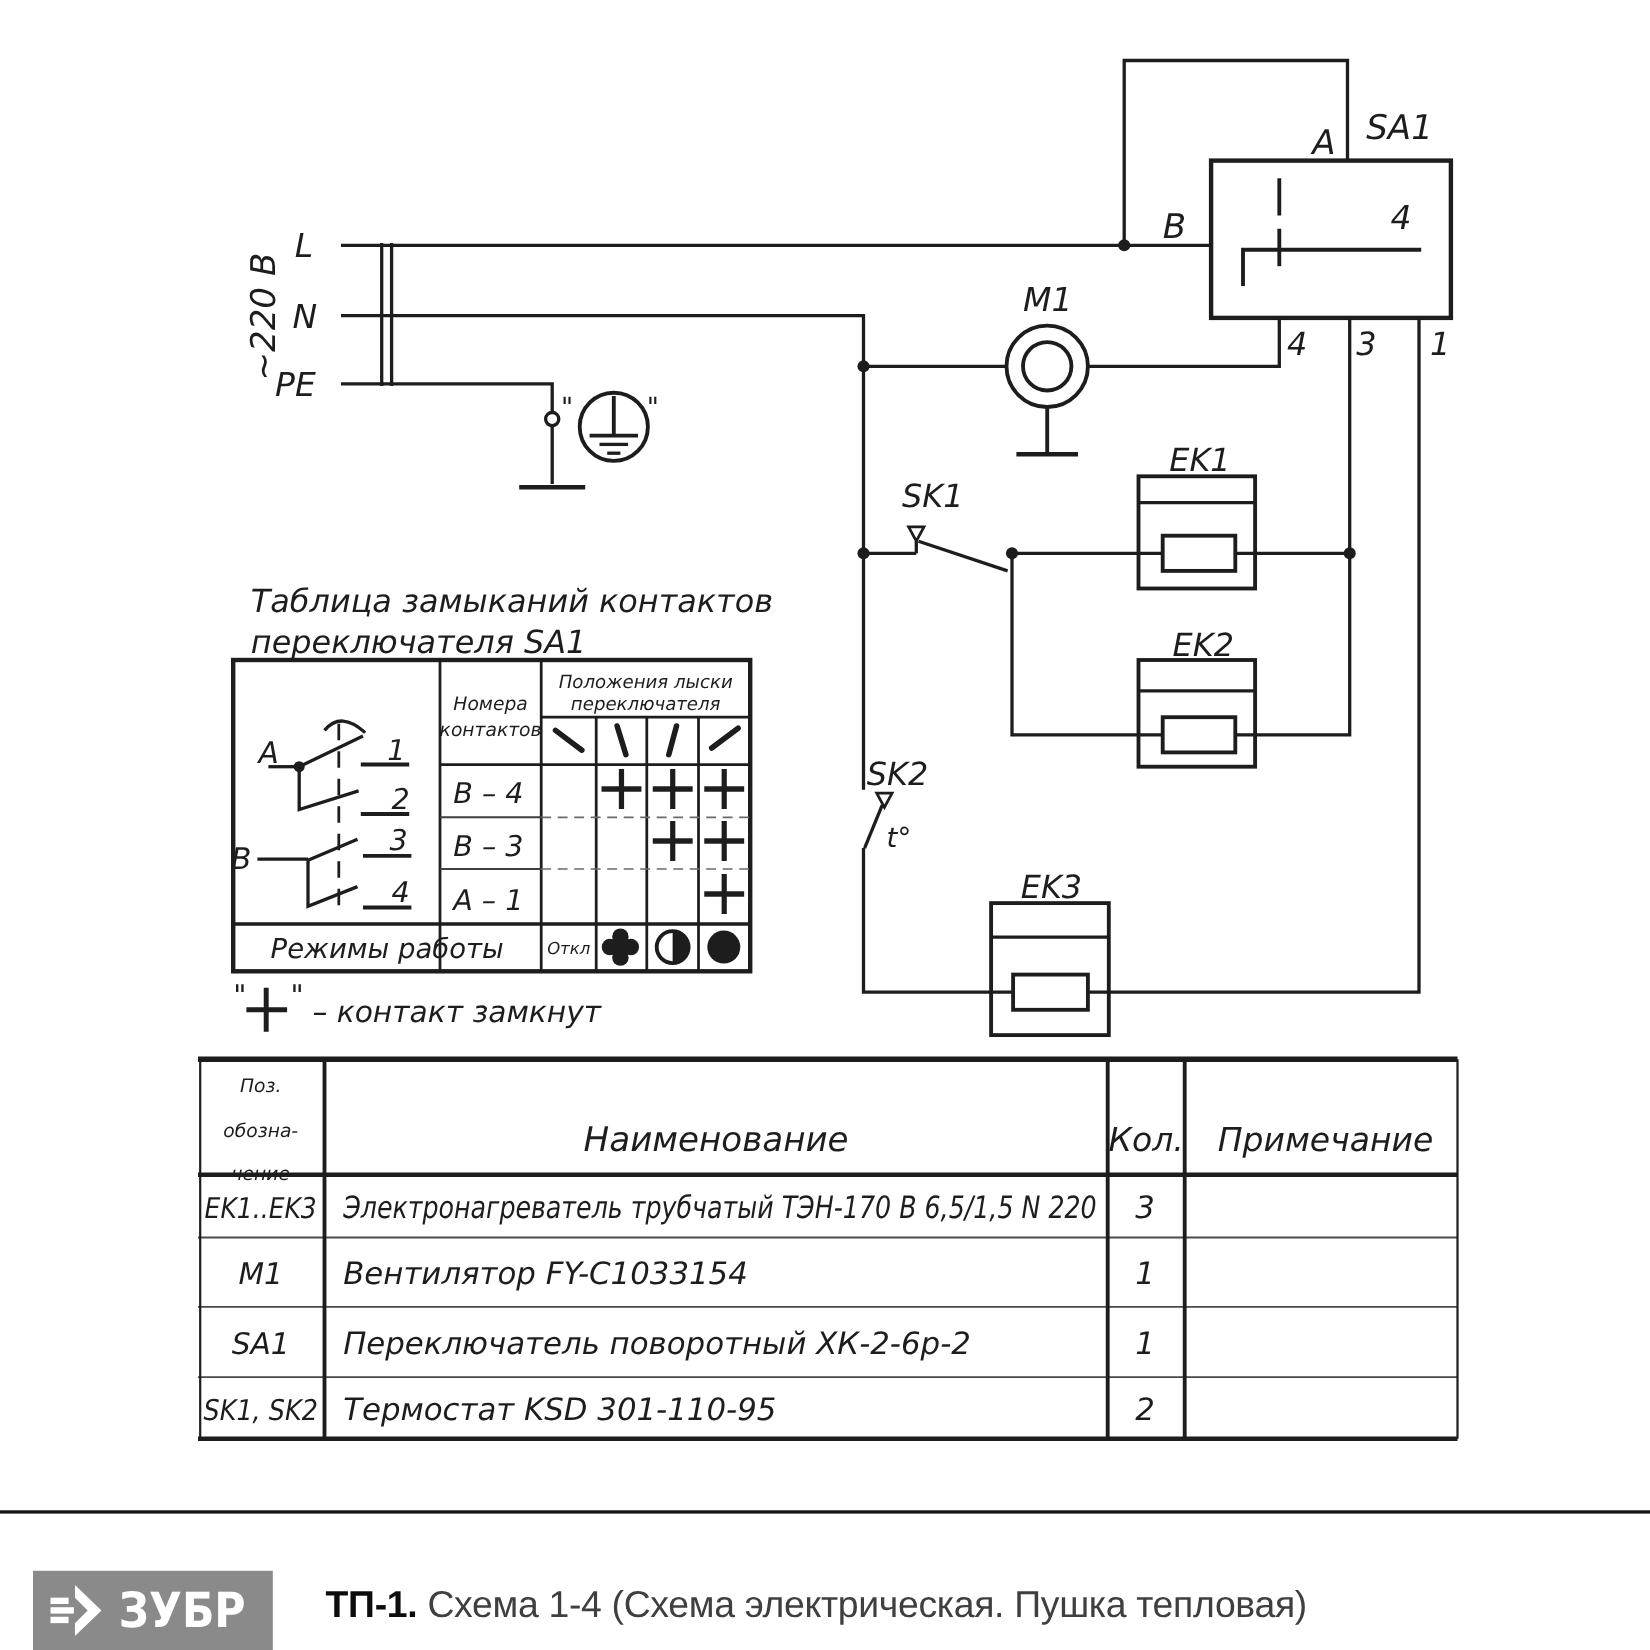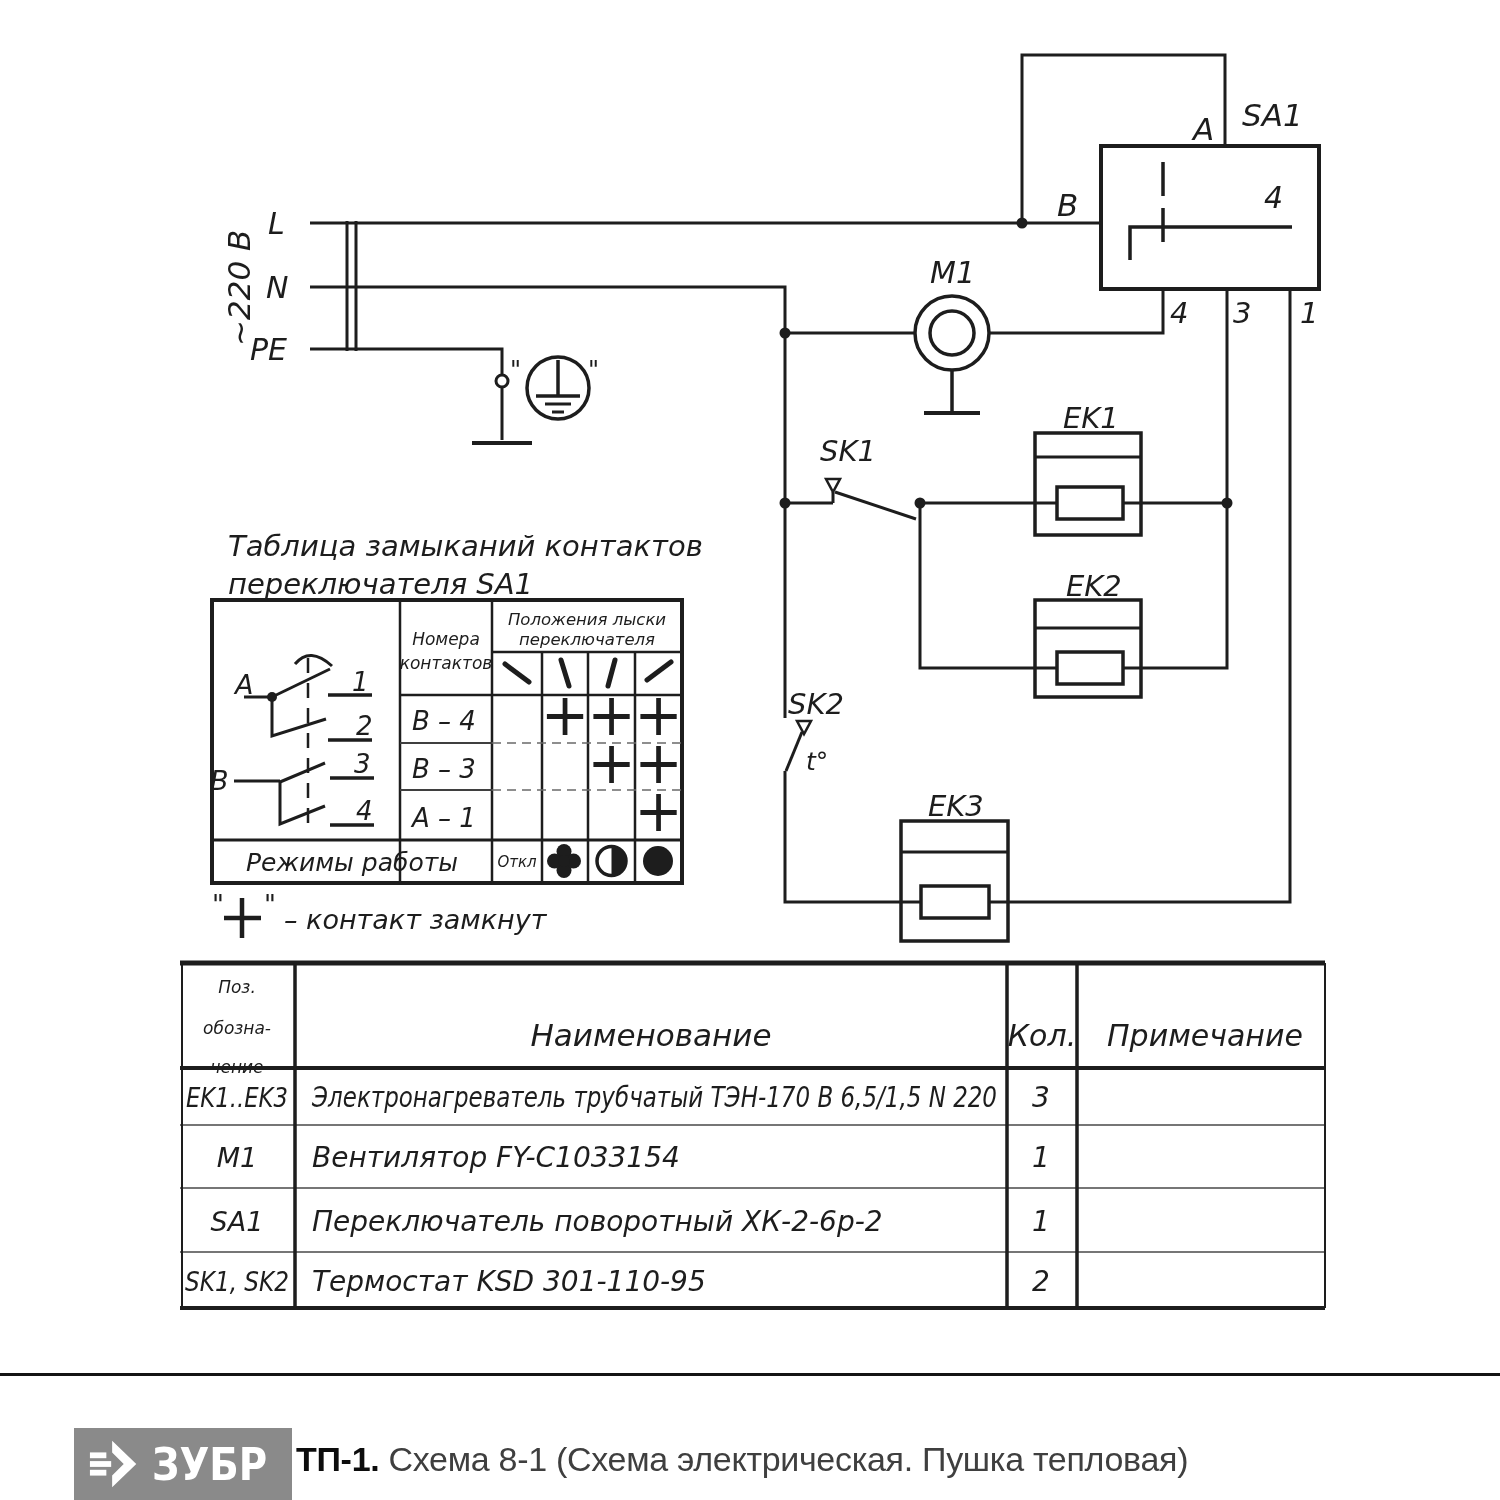--- a/index.html
+++ b/index.html
@@ -3,21 +3,21 @@
 <meta charset="utf-8">
 <style>
   html,body{margin:0;padding:0;background:#ffffff;}
   .sheet{position:relative;width:1500px;height:1500px;background:#ffffff;overflow:hidden;
          font-family:"DejaVu Sans",sans-serif;}
   svg text{fill:#1d1d1d;}
   .t{font-family:"DejaVu Sans",sans-serif;font-style:italic;}
   .mark{font-family:"DejaVu Sans",sans-serif;font-style:normal;}
   .divider{position:absolute;left:0;top:1373px;width:1500px;height:3px;background:#141414;}
   .logo{position:absolute;left:30px;top:1428px;width:218px;height:72px;background:#8a8a8a;
-        display:flex;align-items:center;gap:8px;padding-left:14px;box-sizing:border-box;margin-left:44px;}
+        display:flex;align-items:center;gap:8px;padding-left:14px;box-sizing:border-box;}
   .logo-text{color:#ffffff;font-weight:bold;font-size:44px;letter-spacing:0px;
              transform:scaleX(0.88);transform-origin:left center;
              font-family:"DejaVu Sans",sans-serif;}
   .footer-title{position:absolute;left:296px;top:1440px;font-size:34px;letter-spacing:-0.3px;
                 font-family:"Liberation Sans","DejaVu Sans",sans-serif;white-space:nowrap;}
   .footer-title .model{font-weight:bold;color:#0c0c0c;}
   .footer-title .rest{font-weight:normal;color:#3f3f3f;}
 </style>
 </head>
 <body>
@@ -266,16 +266,16 @@
       <path d="M25 2 L50 26 L25 50 L25 38 L37 26 L25 14 Z" fill="#ffffff"></path>
       <rect x="2" y="14" width="17" height="6" fill="#ffffff"></rect>
       <rect x="2" y="23" width="22" height="6" fill="#ffffff"></rect>
       <rect x="2" y="32" width="17" height="6" fill="#ffffff"></rect>
     </svg>
     <span class="logo-text">ЗУБР</span>
   </div>
 
   <div class="footer-title">
     <span class="model">ТП-1.</span>
-    <span class="rest">Схема 8-1 (Схема электрическая. Пушка тепловая)</span>
+    <span class="rest">Схема 1-4 (Схема электрическая. Пушка тепловая)</span>
   </div>
 
 </div>
 
 </body></html>

